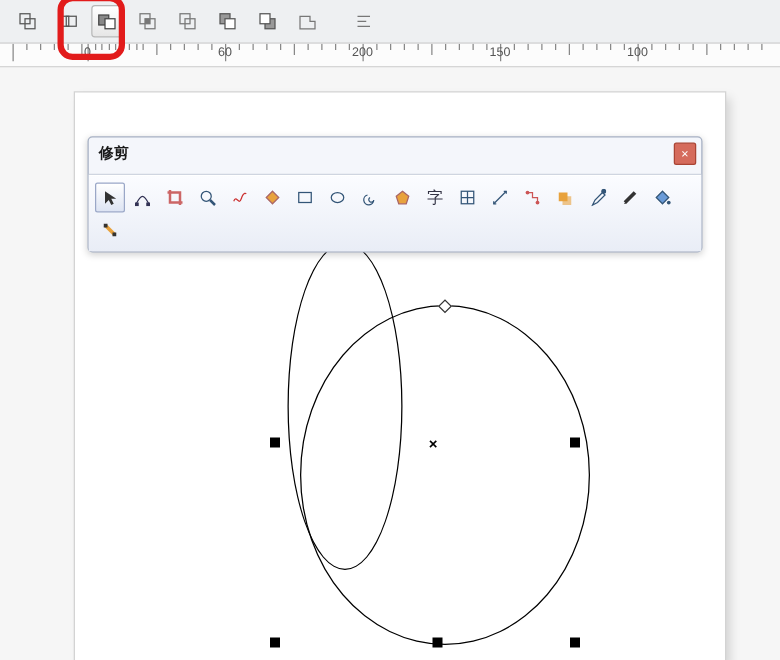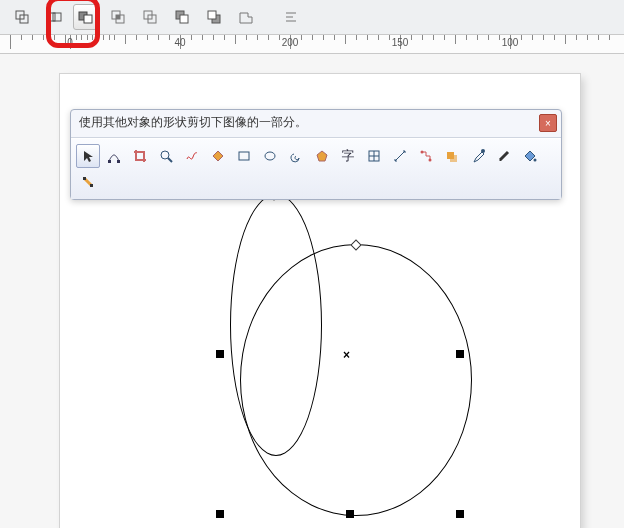--- a/index.html
+++ b/index.html
@@ -118,21 +118,21 @@
     <div class="tick" style="left: 180px; height: 14px; bottom: 0px;"></div>
     <div class="tick" style="left: 191px; height: 5px; bottom: 0px;"></div>
     <div class="tick" style="left: 202px; height: 5px; bottom: 0px;"></div>
     <div class="tick" style="left: 213px; height: 5px; bottom: 0px;"></div>
     <div class="tick" style="left: 224px; height: 5px; bottom: 0px;"></div>
     <div class="tick" style="left: 235px; height: 9px; bottom: 0px;"></div>
     <div class="tick" style="left: 246px; height: 5px; bottom: 0px;"></div>
     <div class="tick" style="left: 257px; height: 5px; bottom: 0px;"></div>
     <div class="tick" style="left: 268px; height: 5px; bottom: 0px;"></div>
     <div class="tick" style="left: 279px; height: 5px; bottom: 0px;"></div>
-    <div class="lbl" style="left: 180px;">40</div>
+    <div class="lbl" style="left: 180px;">60</div>
     <div class="tick" style="left: 290px; height: 14px; bottom: 0px;"></div>
     <div class="tick" style="left: 301px; height: 5px; bottom: 0px;"></div>
     <div class="tick" style="left: 312px; height: 5px; bottom: 0px;"></div>
     <div class="tick" style="left: 323px; height: 5px; bottom: 0px;"></div>
     <div class="tick" style="left: 334px; height: 5px; bottom: 0px;"></div>
     <div class="tick" style="left: 345px; height: 9px; bottom: 0px;"></div>
     <div class="tick" style="left: 356px; height: 5px; bottom: 0px;"></div>
     <div class="tick" style="left: 367px; height: 5px; bottom: 0px;"></div>
     <div class="tick" style="left: 378px; height: 5px; bottom: 0px;"></div>
     <div class="tick" style="left: 389px; height: 5px; bottom: 0px;"></div>
@@ -173,21 +173,21 @@
       <div class="handle" style="left: 156px; top: 436px;"></div>
       <div class="handle" style="left: 286px; top: 436px;"></div>
       <div class="handle" style="left: 396px; top: 436px;"></div>
       <div class="node" style="left: 210px; top: 117px;"></div>
       <div class="node" style="left: 292px; top: 167px;"></div>
       <div class="mark" style="left: 282px; top: 276px;">×</div>
     </div>
 
   <div class="tip">
     <div class="tip-head">
-      <div class="tip-text">使用其他对象的形状剪切下图像的一部分。</div>
+      <div class="tip-title">修剪</div>
       <div class="tip-close">×</div>
     </div>
     <div class="tip-bar" id="tipbar">
         <div class="tb active">
           <svg width="14" height="14">
             <path d="M3 2l0 10 3-3 2 4 2-1-2-4 4 0z" fill="#333"></path>
           </svg>
         </div>
         <div class="tb">
           <svg width="14" height="14">

